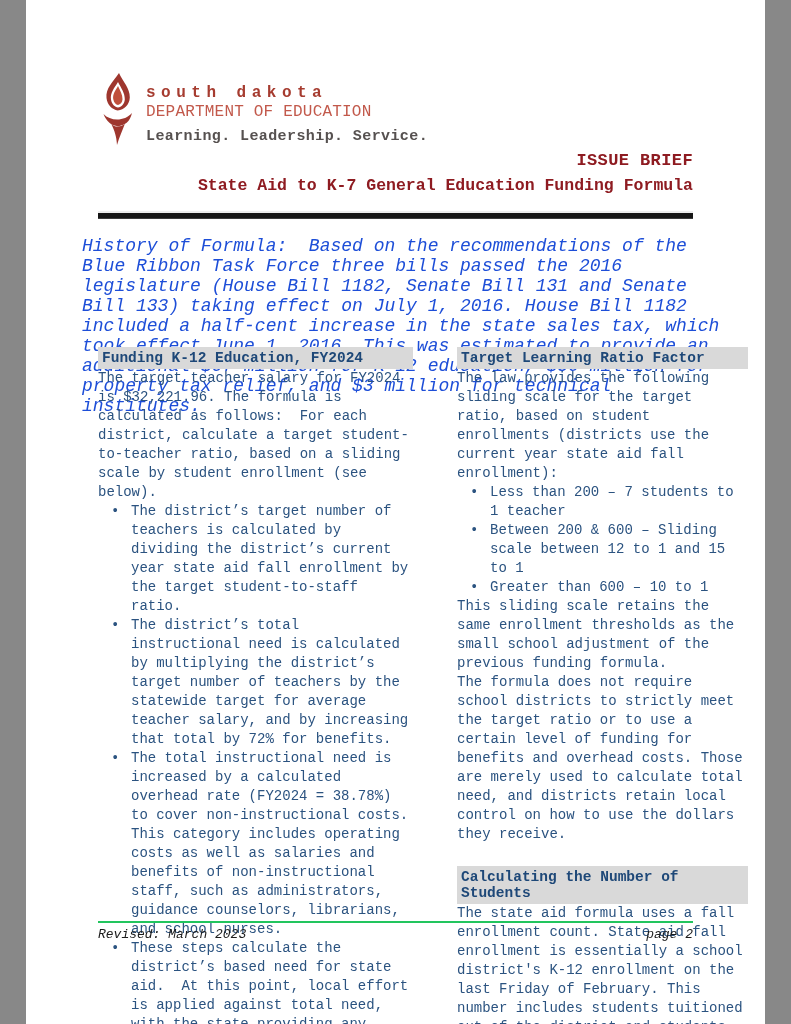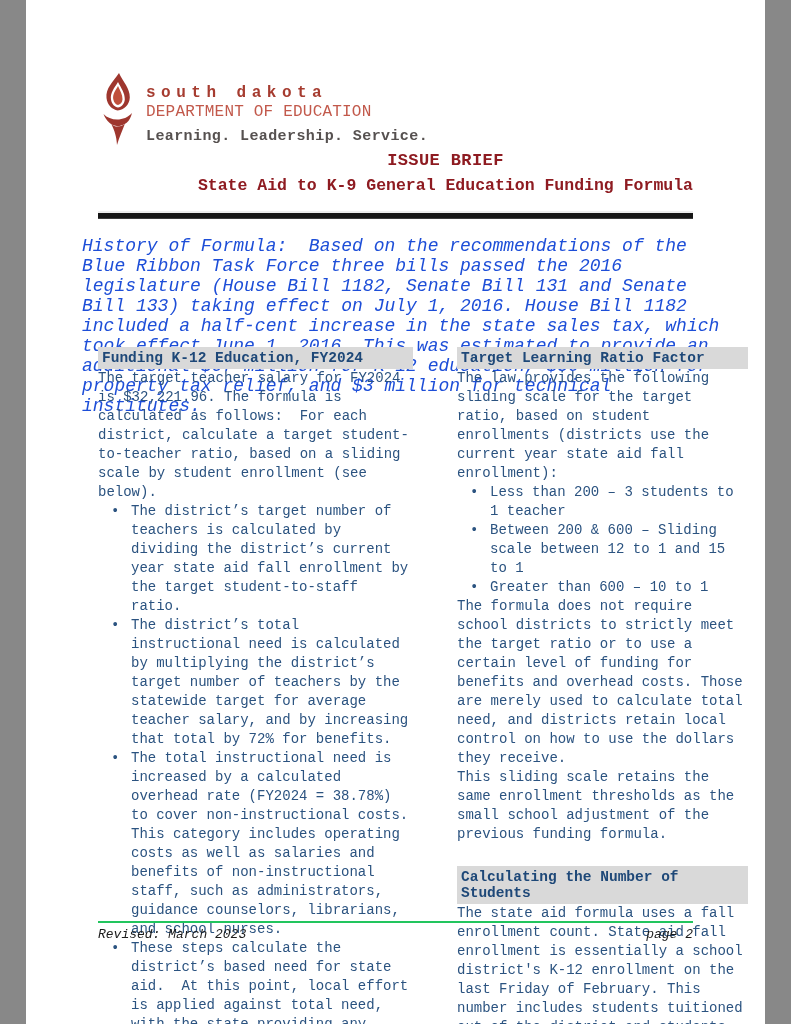--- a/index.html
+++ b/index.html
@@ -12,21 +12,21 @@
   
   .logo { position:absolute; left:73px; top:73px; display:flex; align-items:flex-start; }
   .flame { width:40px; height:72px; flex:0 0 auto; }
   .logo-text { margin-left:7px; margin-top:11px; }
   .logo-line1 { font-size:16px; font-weight:bold; letter-spacing:5.5px; color:#a63c30; }
   .logo-line2 { font-size:16px; font-weight:400; letter-spacing:0.2px; color:#c2594b; margin-top:1px; }
   .logo-tagline { font-size:15px; font-weight:bold; letter-spacing:0.4px; color:#565150; margin-top:7px; }
 
   
   .titleblock { position:absolute; right:72px; top:151px; text-align:right; color:#8e1b21; }
-  .kicker   { font-size:17px; font-weight:bold; letter-spacing:0.4px;text-align:center; }
+  .kicker   { font-size:17px; font-weight:bold; letter-spacing:0.4px; }
   .subtitle { font-size:16.5px; font-weight:bold; margin-top:6px; }
 
   
   .rule {
     position:absolute; left:72px; right:72px; top:211px; height:8px;
     background:linear-gradient(180deg,#ededed 0 2px,#161616 2px 7px,#3c3c3c 7px 8px);
   }
 
   
   .history {
@@ -78,21 +78,21 @@
     </svg>
     <div class="logo-text">
       <div class="logo-line1">south dakota</div>
       <div class="logo-line2">DEPARTMENT OF EDUCATION</div>
       <div class="logo-tagline">Learning. Leadership. Service.</div>
     </div>
   </div>
 
   <div class="titleblock">
     <div class="kicker">ISSUE BRIEF</div>
-    <div class="subtitle">State Aid to K-9 General Education Funding Formula</div>
+    <div class="subtitle">State Aid to K-7 General Education Funding Formula</div>
   </div>
 
   <div class="rule"></div>
 
   <div class="history">History of Formula:  Based on the recommendations of the Blue Ribbon Task Force three bills passed the 2016 legislature (House Bill 1182, Senate Bill 131 and Senate Bill 133) taking effect on July 1, 2016. House Bill 1182 included a half-cent increase in the state sales tax, which took effect June 1, 2016. This was estimated to provide an additional $67 million for K-12 education, $36 million for property tax relief, and $3 million for technical institutes.</div>
 
   <div class="columns">
 
     <div class="col-left">
       <div class="colhead">Funding K-12 Education, FY2024</div>
@@ -102,26 +102,26 @@
         <li>The district’s total instructional need is calculated by multiplying the district’s target number of teachers by the statewide target for average teacher salary, and by increasing that total by 72% for benefits.</li>
         <li>The total instructional need is increased by a calculated overhead rate (FY2024 = 38.78%) to cover non-instructional costs.  This category includes operating costs as well as salaries and benefits of non-instructional staff, such as administrators, guidance counselors, librarians, and school nurses.</li>
         <li>These steps calculate the district’s based need for state aid.  At this point, local effort is applied against total need, with the state providing any necessary funds to achieve the total need.</li>
       </ul>
     </div>
 
     <div class="col-right">
       <div class="colhead">Target Learning Ratio Factor</div>
       <p class="intro">The law provides the following sliding scale for the target ratio, based on student enrollments (districts use the current year state aid fall enrollment):</p>
       <ul class="bullets">
-        <li>Less than 200 – 3 students to 1 teacher</li>
+        <li>Less than 200 – 7 students to 1 teacher</li>
         <li>Between 200 &amp; 600 – Sliding scale between 12 to 1 and 15 to 1</li>
         <li>Greater than 600 – 10 to 1</li>
       </ul>
+      <p class="mt">This sliding scale retains the same enrollment thresholds as the small school adjustment of the previous funding formula.</p>
       <p class="mt">The formula does not require school districts to strictly meet the target ratio or to use a certain level of funding for benefits and overhead costs. Those are merely used to calculate total need, and districts retain local control on how to use the dollars they receive.</p>
-      <p class="mt">This sliding scale retains the same enrollment thresholds as the small school adjustment of the previous funding formula.</p>
       <div class="colhead head2">Calculating the Number of Students</div>
       <p class="intro">The state aid formula uses a fall enrollment count. State aid fall enrollment is essentially a school district's K-12 enrollment on the last Friday of February. This number includes students tuitioned out of the district and students who are enrolled less than full-time,</p>
     </div>
 
   </div>
 
   <div class="footer">
     <span>Revised: March 2023</span>
     <span>page 2</span>
   </div>

